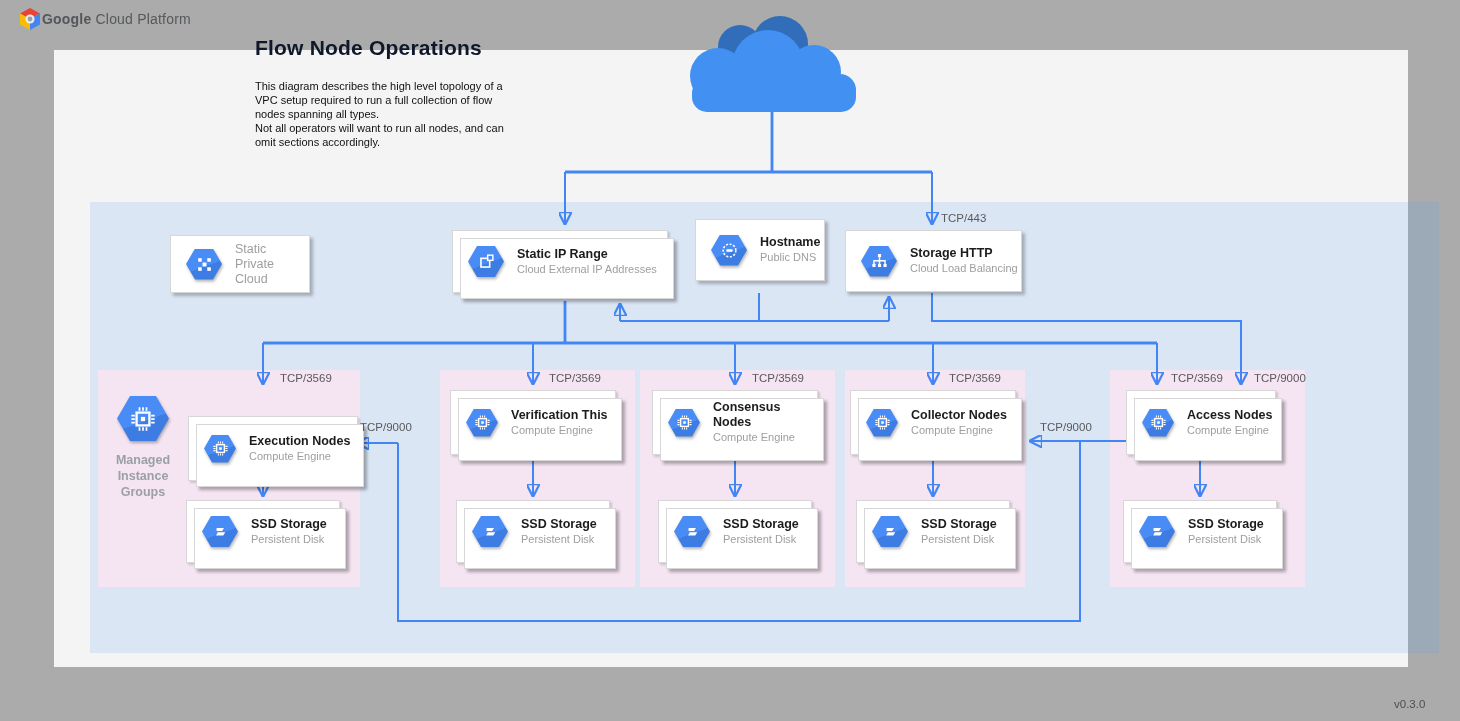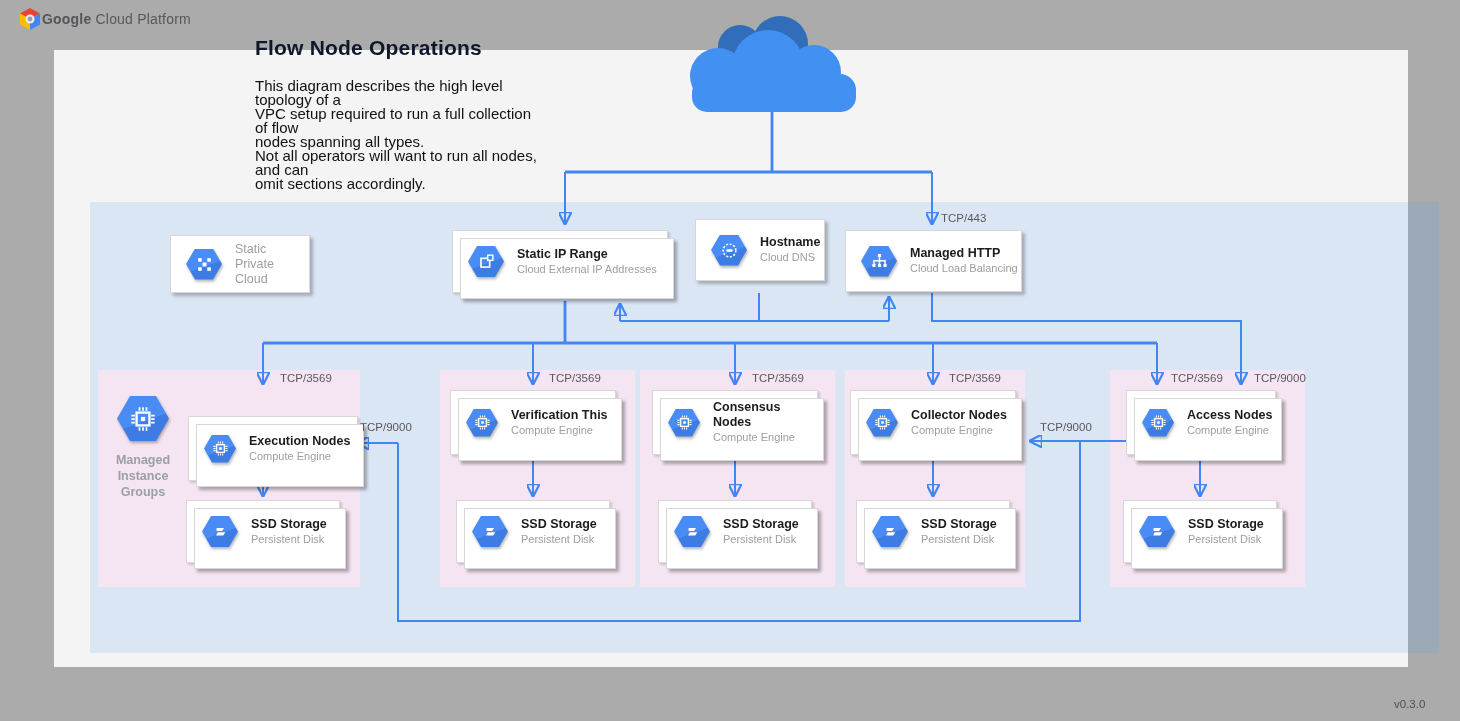--- a/index.html
+++ b/index.html
@@ -9,21 +9,21 @@
     font-family:"Liberation Sans","DejaVu Sans",sans-serif;
     -webkit-font-smoothing:antialiased;
   }
   
   .brand{position:absolute;left:18px;top:8px;display:flex;align-items:center;z-index:8;}
   .brand-text{font-size:14px;color:#56595c;letter-spacing:.2px;}
   .brand-text b{font-weight:700;color:#53565a;}
   
   .canvas{position:absolute;left:54px;top:50px;width:1354px;height:617px;background:#f5f4f5;z-index:1;}
   .page-title{position:absolute;left:255px;top:36px;font-size:21px;font-weight:700;color:#0f172a;z-index:7;letter-spacing:.2px;}
-  .desc{position:absolute;left:255px;top:79px;width:290px;font-size:15px;line-height:14px;color:#111;white-space:pre-line;z-index:7;}
+  .desc{position:absolute;left:255px;top:79px;width:290px;font-size:11px;line-height:14px;color:#111;white-space:pre-line;z-index:7;}
   .version{position:absolute;left:1394px;top:698px;font-size:11.5px;color:#4e4e4e;z-index:8;}
   
   .vpc-region{position:absolute;left:90px;top:202px;width:1349px;height:451px;background:rgba(84,160,250,0.16);z-index:2;}
   .group-box{position:absolute;top:370px;height:217px;background:#f5e4f2;z-index:3;}
   
   svg.wires{position:absolute;left:0;top:0;z-index:4;pointer-events:none;}
   svg.wires path{stroke:#4285f4;fill:none;stroke-width:2px;}
   svg.wires path.thick{stroke-width:2.8px;}
   
   .card{position:absolute;background:#fff;border:1px solid #d7d7d7;display:flex;align-items:center;gap:13px;padding-left:15px;box-sizing:border-box;z-index:5;box-shadow:3px 3px 3px rgba(0,0,0,0.25);}
@@ -155,38 +155,38 @@
   <span class="hex hex-s">
       <span class="hex-in">
         <svg width="19" height="19" viewBox="0 0 24 24" fill="#fff">
           <circle cx="12" cy="12" r="8" fill="none" stroke="#fff" stroke-width="2" stroke-dasharray="2.6 2"></circle>
           <rect x="8" y="10.4" width="8" height="3.2" rx="1"></rect>
         </svg>
       </span>
     </span>
   <span class="card-text">
     <span class="card-title">Hostname</span>
-    <span class="card-sub">Cloud DNS</span>
+    <span class="card-sub">Public DNS</span>
   </span>
 </div>
 
 <div class="card" style="left:845px;top:230px;width:177px;height:62px;">
   <span class="hex hex-s">
       <span class="hex-in">
         <svg width="19" height="19" viewBox="0 0 24 24" fill="#fff">
           <rect x="10" y="2.5" width="4" height="4"></rect>
           <path d="M12 6.5v4.5M5 15v-4h14v4M12 11v4" fill="none" stroke="#fff" stroke-width="1.8"></path>
           <rect x="3" y="15" width="4" height="4"></rect>
           <rect x="10" y="15" width="4" height="4"></rect>
           <rect x="17" y="15" width="4" height="4"></rect>
         </svg>
       </span>
     </span>
   <span class="card-text">
-    <span class="card-title">Managed HTTP</span>
+    <span class="card-title">Storage HTTP</span>
     <span class="card-sub">Cloud Load Balancing</span>
   </span>
 </div>
 
 <div class="mig-hex hex hex-b">
     <span class="hex-in">
       <svg width="28" height="28" viewBox="0 0 24 24" fill="#fff">
         <rect x="6.5" y="6.5" width="11" height="11" fill="none" stroke="#fff" stroke-width="2"></rect>
         <rect x="10.2" y="10.2" width="3.6" height="3.6"></rect>
         <path d="M9 2v3M12 2v3M15 2v3M9 19v3M12 19v3M15 19v3M2 9h3M2 12h3M2 15h3M19 9h3M19 12h3M19 15h3" stroke="#fff" stroke-width="1.5"></path>

